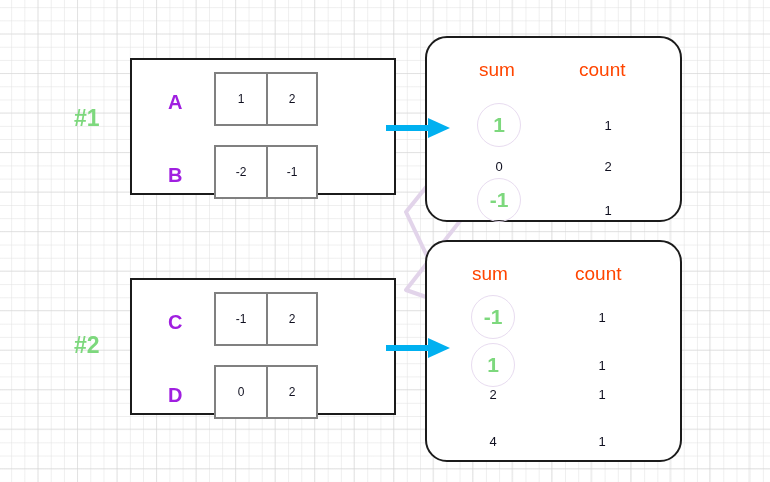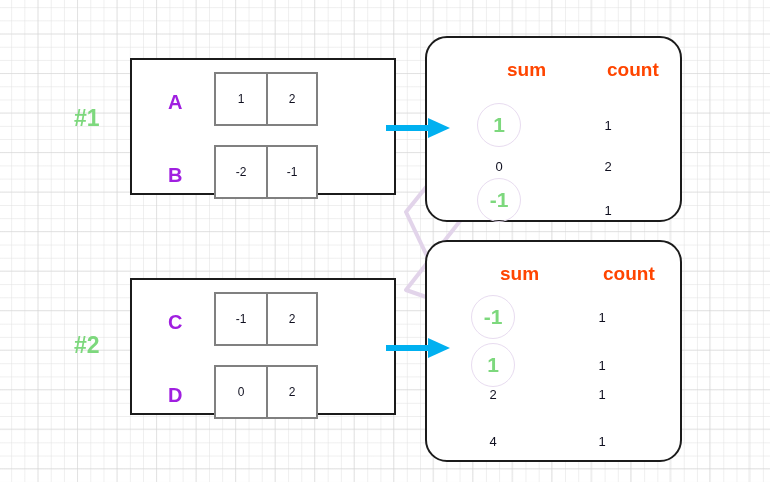--- a/index.html
+++ b/index.html
@@ -70,23 +70,22 @@
     position:absolute;
     background:#ffffff;
     border:2px solid #1b1b1b;
     border-radius:22px;
     box-sizing:border-box;
   }
   .col-head{
     position:absolute;
     font-size:19px;
     color:#FF4500;
-    font-weight:bold;
+    font-weight:normal;
     white-space:nowrap;
-    margin-left:28px;
   }
   .val{
     position:absolute;
     font-size:13px;
     color:#101020;
     white-space:nowrap;
     text-align:center;
     transform:translate(-50%,-50%);
   }
   .val.hl{

